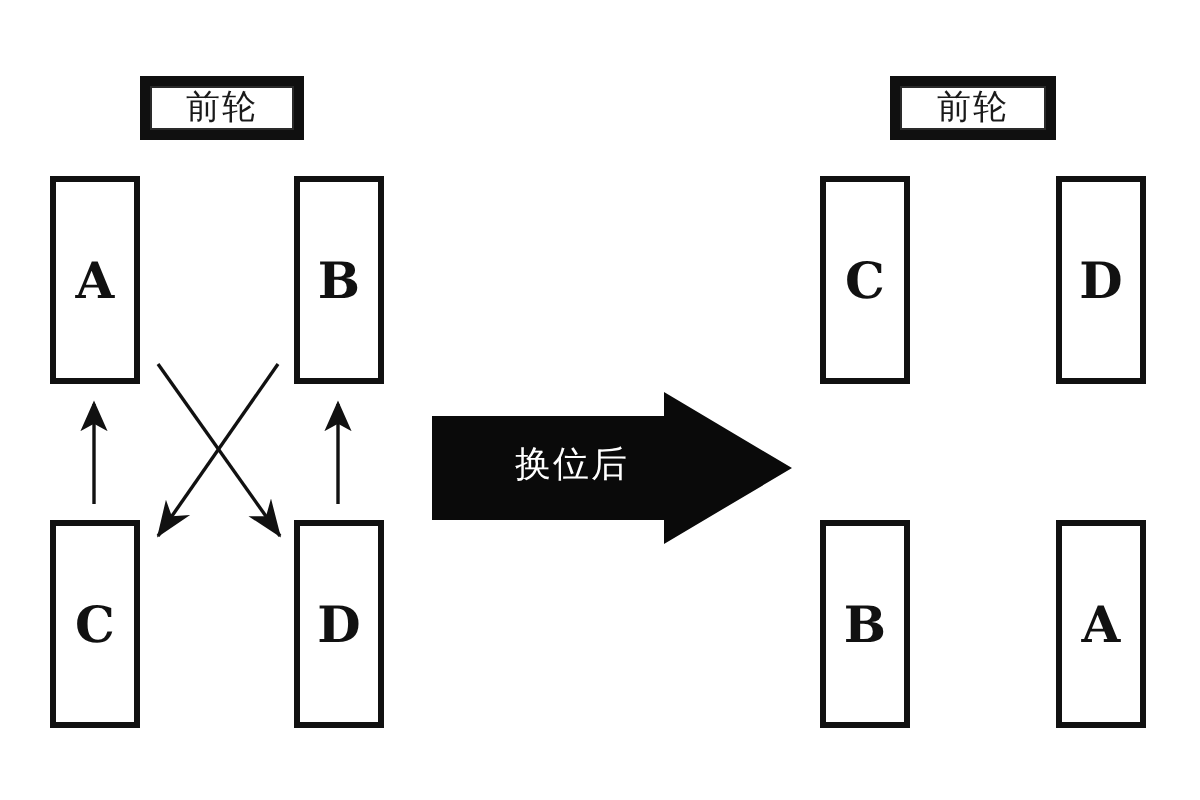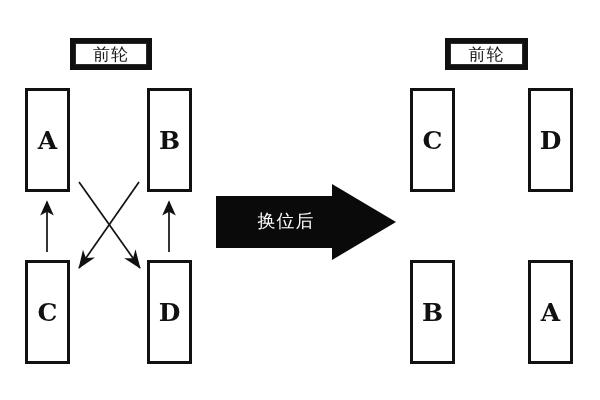--- a/index.html
+++ b/index.html
@@ -85,21 +85,21 @@
     top: 0;
     width: 600px;
     height: 400px;
     pointer-events: none;
   }
 
   
   #transition-arrow {
     position: absolute;
     left: 214px;
-    top: 184px;
+    top: 196px;
     width: 184px;
     height: 76px;
   }
   #transition-arrow .arrow-caption {
     position: absolute;
     left: 26px;
     top: 16px;
     width: 92px;
     height: 42px;
     display: flex;

